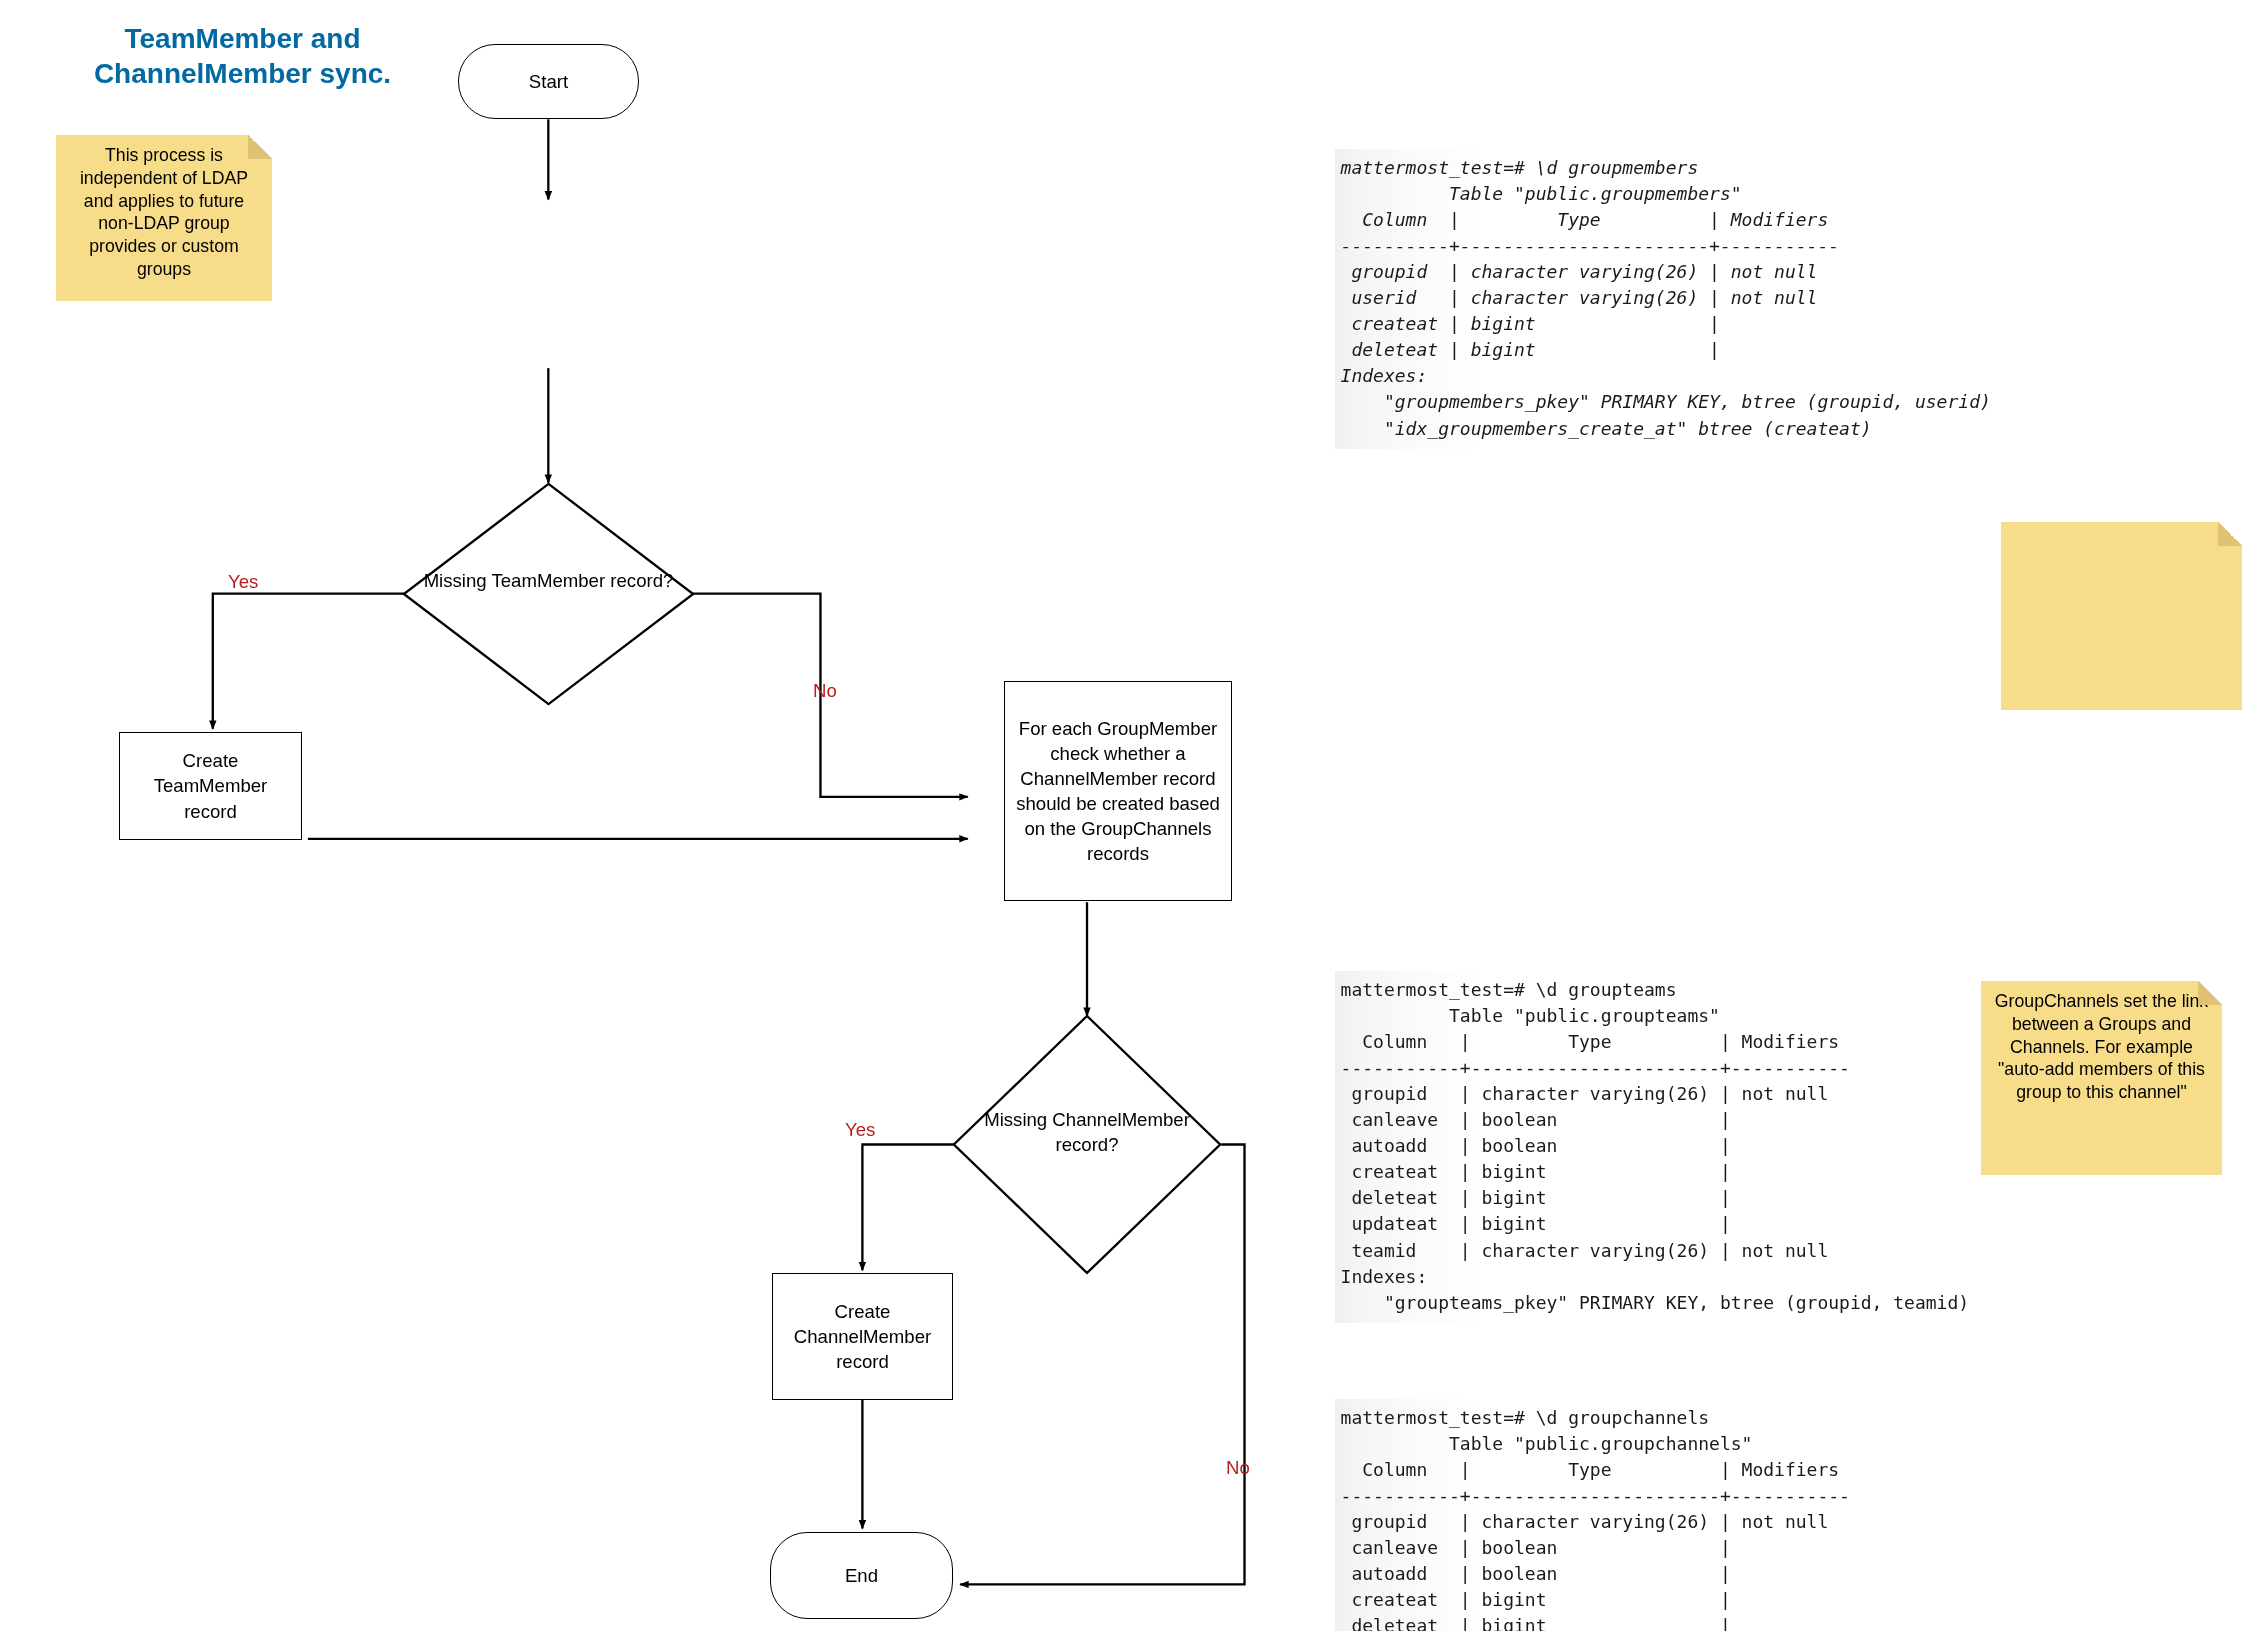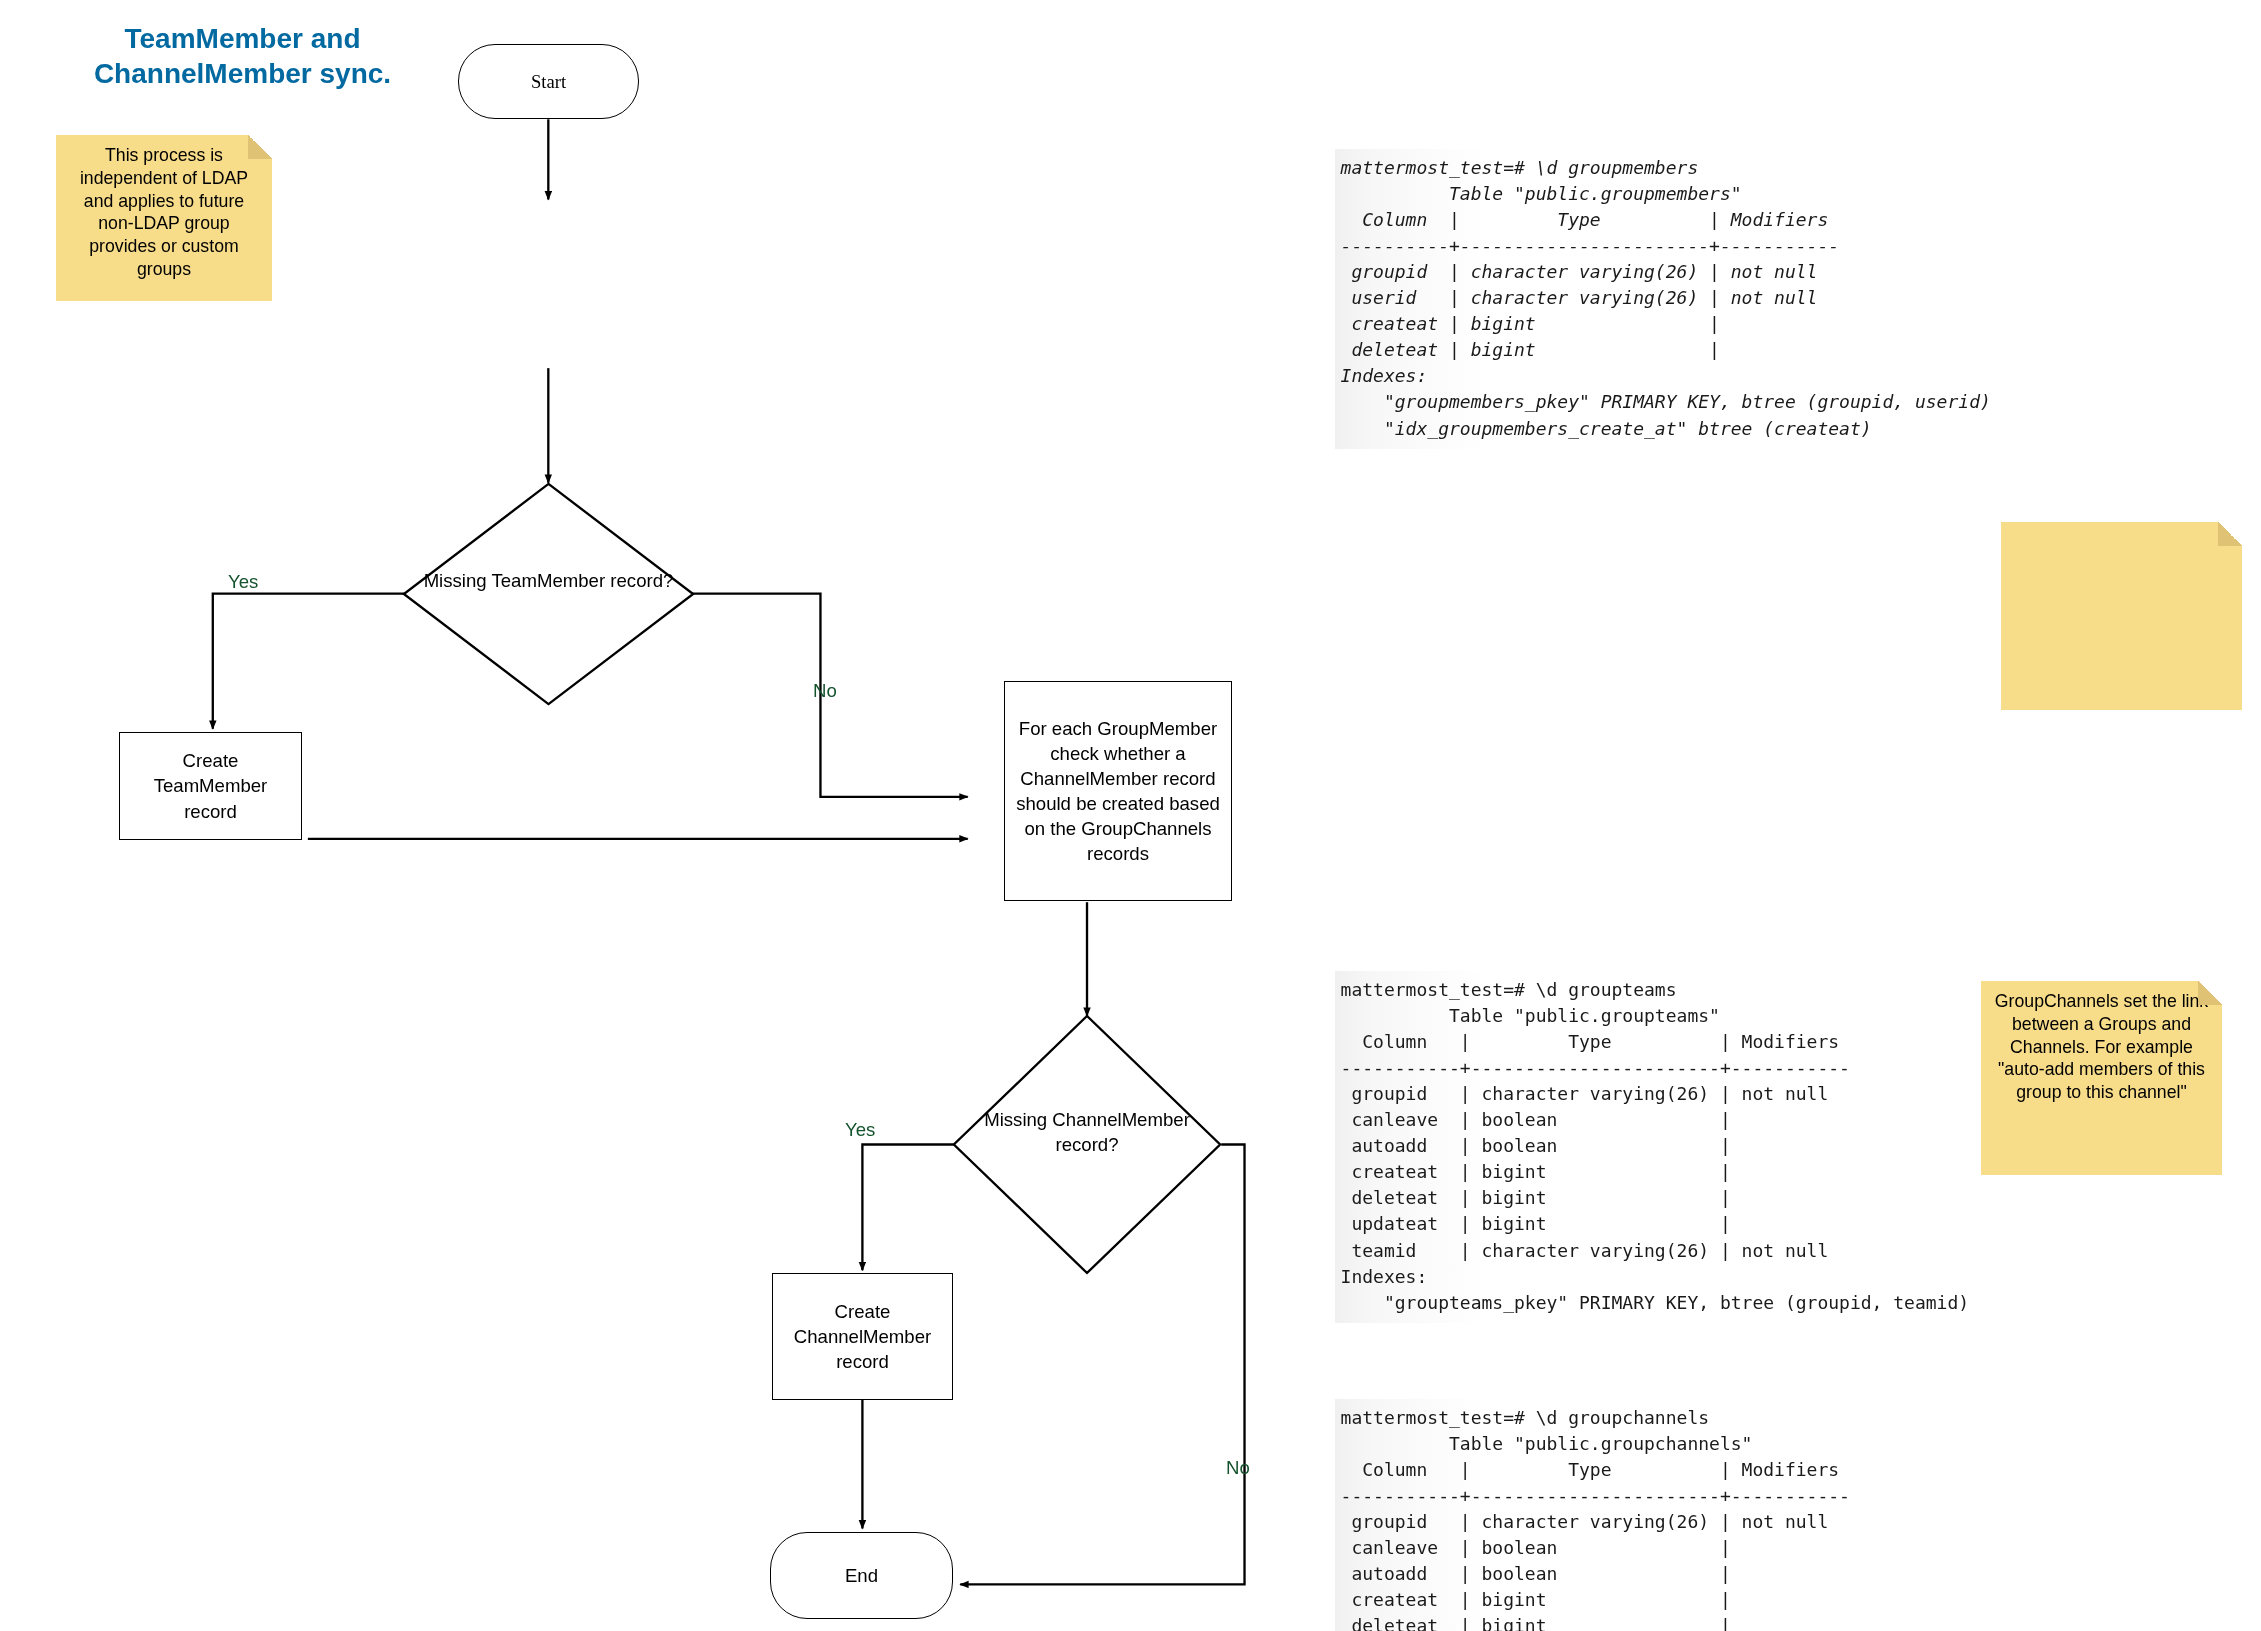--- a/index.html
+++ b/index.html
@@ -55,21 +55,21 @@
     text-align: center;
     font-size: 18.6px;
     color: #000;
     line-height: 1.35;
     width: 100%;
   }
 
   
   .edge-label {
     font-size: 18.6px;
-    color: #14532d;
+    color: #b91c1c;
     white-space: nowrap;
   }
 
   
   .sticky {
     background: #f7dc8a;
     color: #000;
     font-size: 17.7px;
     line-height: 1.28;
     text-align: center;
@@ -135,21 +135,21 @@
 
     <line x1="1166" y1="968" x2="1166" y2="1090" stroke="#000" stroke-width="2.5" marker-end="url(#arrow)"></line>
 
     <path d="M 1023 1228 L 925 1228 L 925 1363" fill="none" stroke="#000" stroke-width="2.5" marker-end="url(#arrow)"></path>
 
     <line x1="925" y1="1502" x2="925" y2="1640" stroke="#000" stroke-width="2.5" marker-end="url(#arrow)"></line>
 
     <path d="M 1310 1228 L 1335 1228 L 1335 1700 L 1030 1700" fill="none" stroke="#000" stroke-width="2.5" marker-end="url(#arrow)"></path>
   </svg>
 
-  <div class="abs node terminator" style="left:458px; top:44px; width:181px; height:75px;font-family:Liberation Serif, serif;">
+  <div class="abs node terminator" style="left:458px; top:44px; width:181px; height:75px;">
     <span>Start</span>
   </div>
 
 
   <div class="abs diamond-wrap" style="left:402px; top:482px; width:293px; height:224px;">
     <svg style="position:absolute; left:0; top:0; width:293px; height:224px;" viewBox="0 0 314 240" width="293" height="224">
       <polygon points="157,2 312,120 157,238 2,120" fill="#fff" stroke="#000" stroke-width="2.5"></polygon>
     </svg>
     <div class="dlabel" style="top:86px;">Missing TeamMember record?</div>
   </div>

